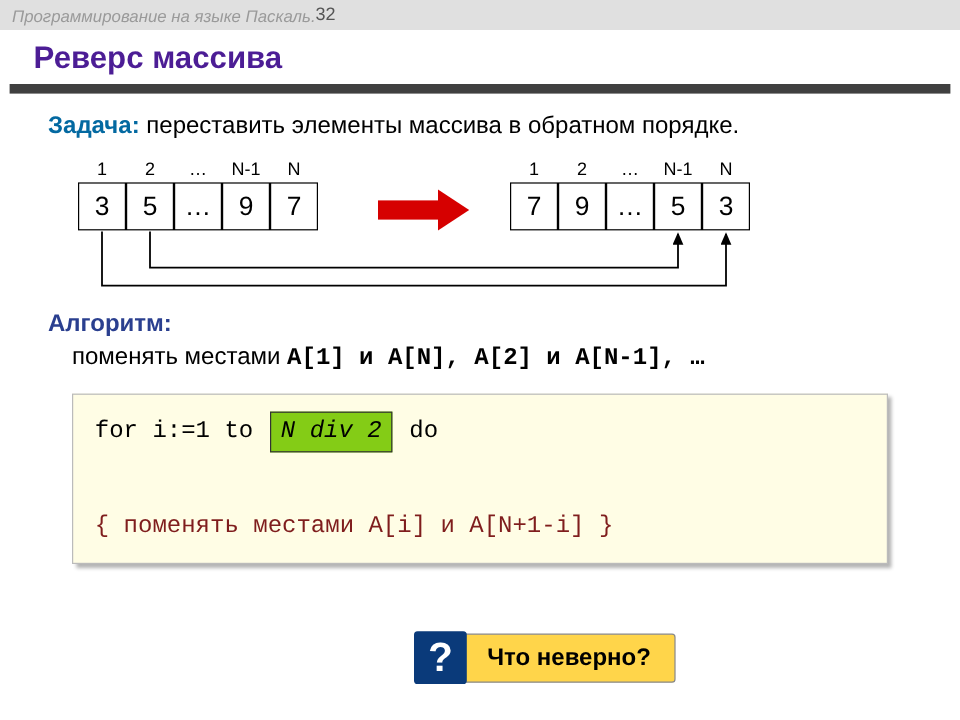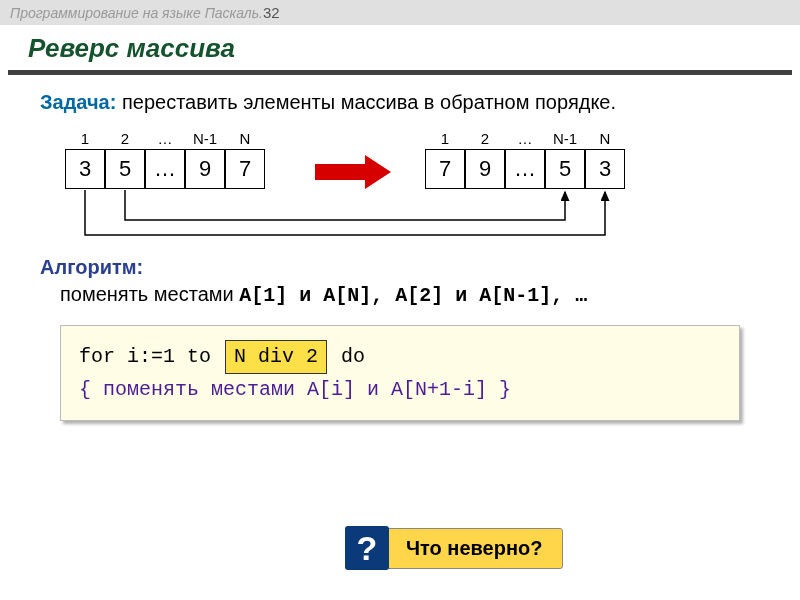--- a/index.html
+++ b/index.html
@@ -21,27 +21,26 @@
     justify-content: flex-start;
     align-items: center;
   }
   .pagenum {
     font-style: normal;
     font-weight: normal;
     font-size: 15px;
     color: #555;
   }
   .title {
-    color: #14532d;
+    color: #4c1d95;
     font-size: 26px;
     font-weight: bold;
     padding: 8px 20px 6px 20px;
-    border-bottom: 5px solid #404040;
+    border-bottom: 8px solid #404040;
     margin: 0 8px 14px 8px;
-    font-style: italic;
   }
   .content { padding: 0 30px; }
   .task {
     font-size: 20px;
     color: #000;
     line-height: 1.35;
     margin-bottom: 14px;
     padding-left: 10px;
   }
   .task-label { color: #0369a1; font-weight: bold; }
@@ -120,27 +119,28 @@
     border: 1px solid #bbb;
     box-shadow: 3px 3px 3px rgba(0,0,0,0.3);
     margin: 18px 30px 0 30px;
     padding: 14px 18px;
     font-family: "Courier New", monospace;
     font-size: 20px;
     line-height: 1.6;
   }
   .insertbox {
     display: inline-block;
-    background: #fde047;
+    background: #84cc16;
     border: 1.5px solid #333;
     padding: 0 8px;
     margin: 0 2px;
     font-family: "Courier New", monospace;
-  }
-  .comment { color: #4c1d95; }
+    font-style: italic;
+  }
+  .comment { color: #7f1d1d; margin-top: 46px; }
   .question {
     position: absolute;
     left: 345px;
     bottom: 30px;
     display: flex;
     align-items: center;
   }
   .qmark {
     width: 44px; height: 44px;
     background: #0a3a7a;

